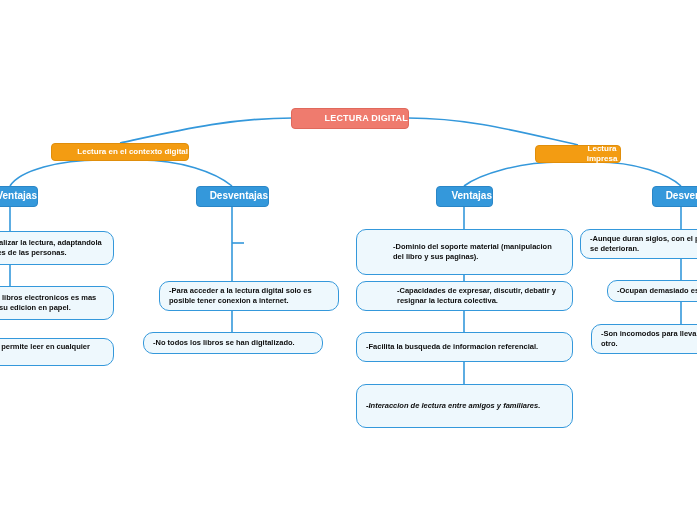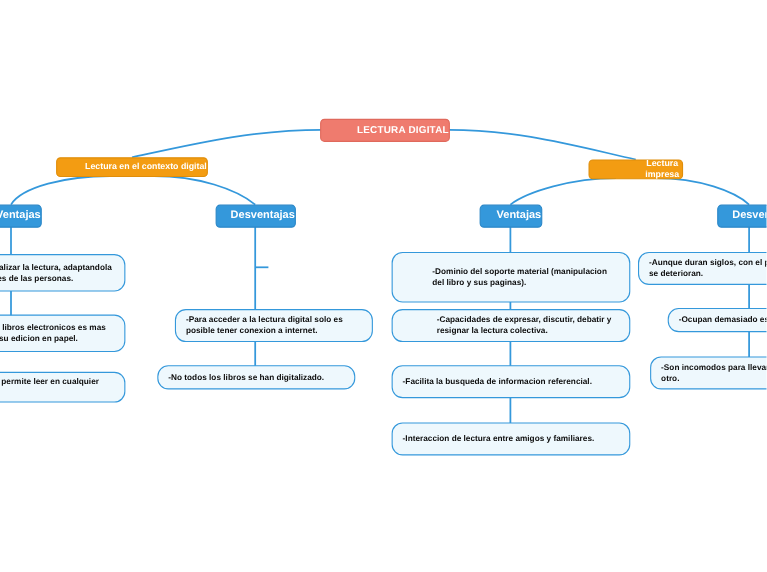--- a/index.html
+++ b/index.html
@@ -161,21 +161,21 @@
 
   <div class="node node-leaf" style="left:356px; top:229px; width:217px; height:46px;padding-left:36px;">
     <span class="leaf-text">-Dominio del soporte material (manipulacion del libro y sus paginas).</span>
   </div>
   <div class="node node-leaf" style="left:356px; top:281px; width:217px; height:30px;padding-left:40px;">
     <span class="leaf-text">-Capacidades de expresar, discutir, debatir y resignar la lectura colectiva.</span>
   </div>
   <div class="node node-leaf" style="left:356px; top:332px; width:217px; height:30px;">
     <span class="leaf-text">-Facilita la busqueda de informacion referencial.</span>
   </div>
-  <div class="node node-leaf" style="left:356px; top:384px; width:217px; height:30px;">
+  <div class="node node-leaf" style="left:356px; top:384px; width:217px; height:44px;font-style:italic;">
     <span class="leaf-text">-Interaccion de lectura entre amigos y familiares.</span>
   </div>
 
   <div class="node node-leaf" style="left:580px; top:229px; width:185px; height:30px;">
     <span class="leaf-text">-Aunque duran siglos, con el paso del tiempo se deterioran.</span>
   </div>
   <div class="node node-leaf" style="left:607px; top:280px; width:158px; height:22px;">
     <span class="leaf-text">-Ocupan demasiado espacio.</span>
   </div>
   <div class="node node-leaf" style="left:591px; top:324px; width:174px; height:30px;">

